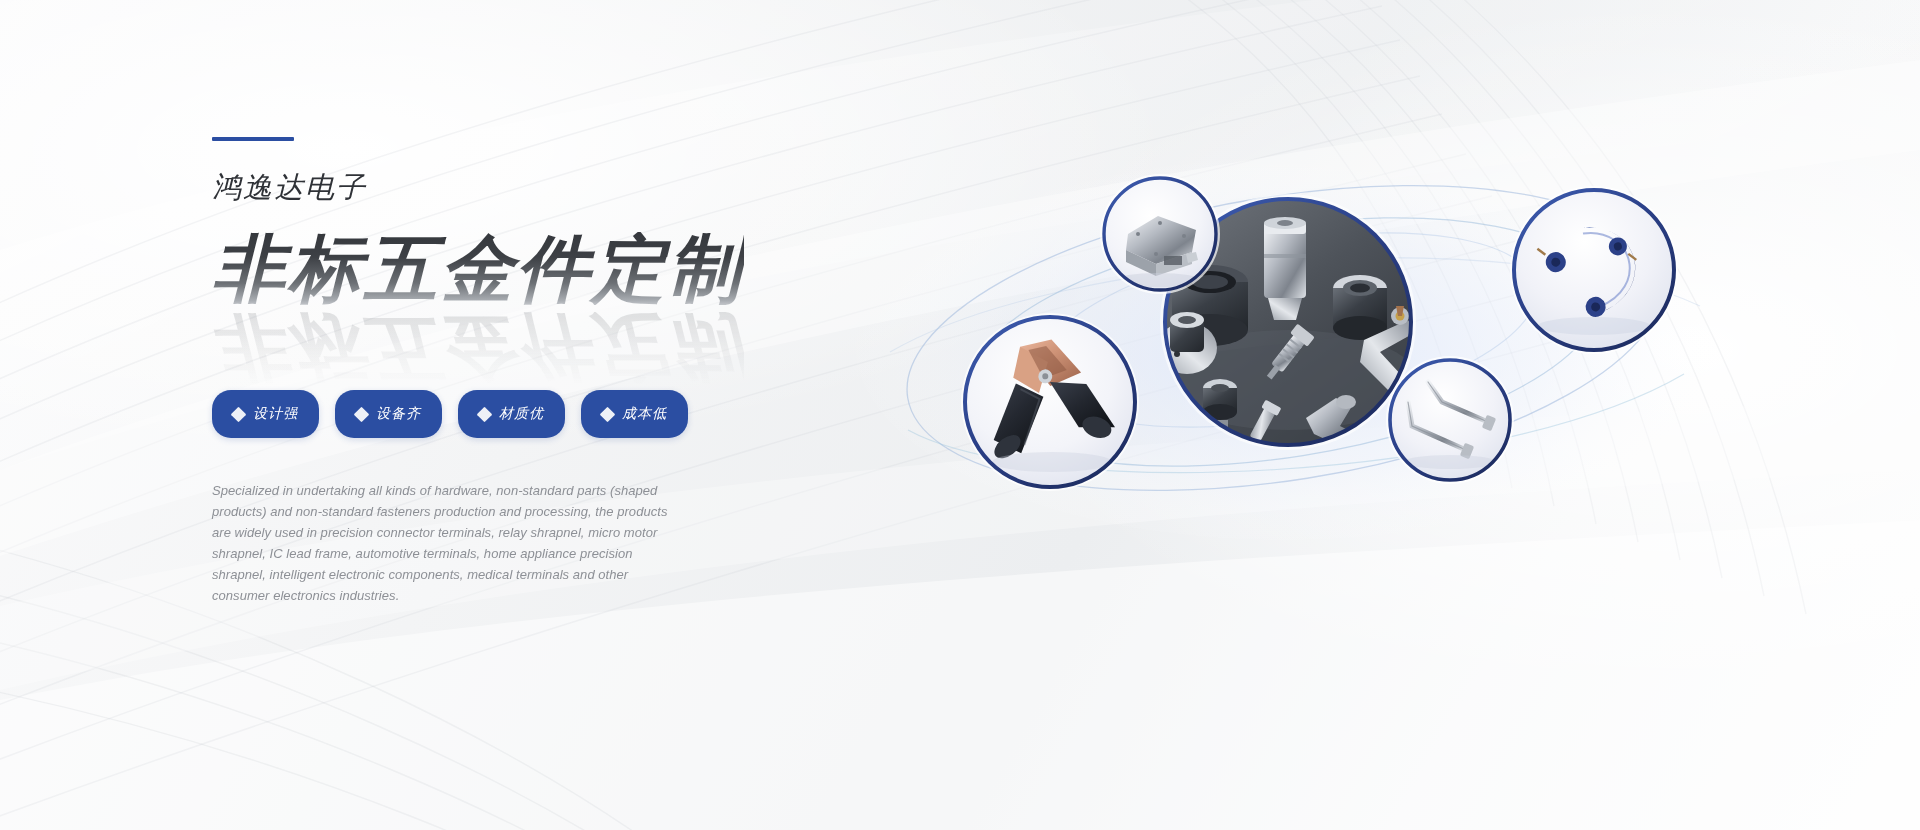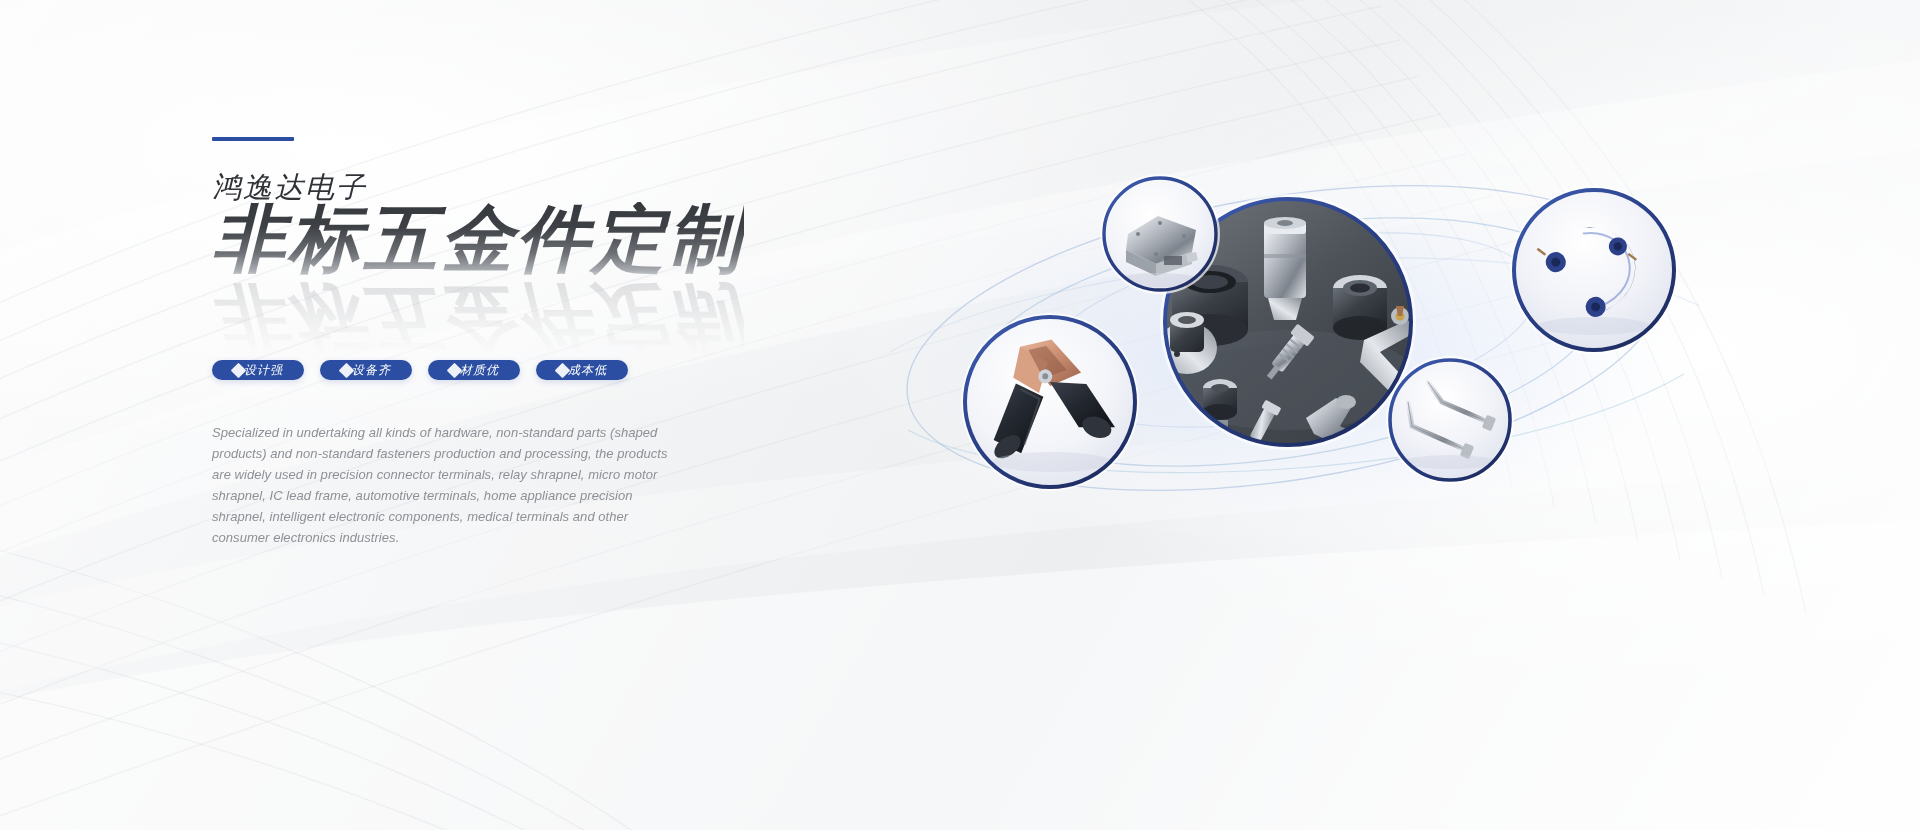--- a/index.html
+++ b/index.html
@@ -27,45 +27,45 @@
   .accent-bar {
     width:82px; height:4px; background:#2b4ea2; border-radius:1px;
   }
 
   .subtitle {
     margin-top:32px;
     font-size:29px; letter-spacing:2px; color:#2f3237; font-weight:400;
     line-height:1;
   }
 
-  .headline-wrap { position:relative; height:150px; }
+  .headline-wrap { position:relative; margin-top:30px; height:150px; }
   .headline {
     font-size:73px; font-weight:bold; letter-spacing:3px; line-height:1;
     background:linear-gradient(180deg,#35383d 0%,#3d4045 34%,#6c7075 70%,#a9adb2 94%,#c3c6ca 100%);
     -webkit-background-clip:text; background-clip:text;
     -webkit-text-fill-color:transparent; color:transparent;
     display:inline-block;
   }
   .headline-reflect {
     position:absolute; left:0; top:80px;
     font-size:73px; font-weight:bold; letter-spacing:3px; line-height:1;
     transform:scaleY(-1);
     background:linear-gradient(180deg,rgba(120,124,129,0) 0%,rgba(120,124,129,0.07) 40%,rgba(110,114,119,0.20) 100%);
     -webkit-background-clip:text; background-clip:text;
     -webkit-text-fill-color:transparent; color:transparent;
     pointer-events:none;
   }
 
   .badges { margin-top:8px; display:flex; gap:16px; }
   .badge {
-    height:20px; padding:0 21px;
+    height:48px; padding:0 21px;
     background:#2b4ea2; color:#ffffff;
     border-radius:19px;
-    display:flex; align-items:center; 
-    font-size:12px; letter-spacing:1px;
+    display:flex; align-items:center; gap:9px;
+    font-size:14px; letter-spacing:1px;
     white-space:nowrap;
     box-shadow:0 2px 6px rgba(43,78,162,0.18);
   }
   .badge-diamond {
     width:11px; height:11px; background:#eef1f7;
     transform:rotate(45deg); flex:none; border-radius:1px;
   }
 
   .desc {
     margin-top:42px; width:472px;

